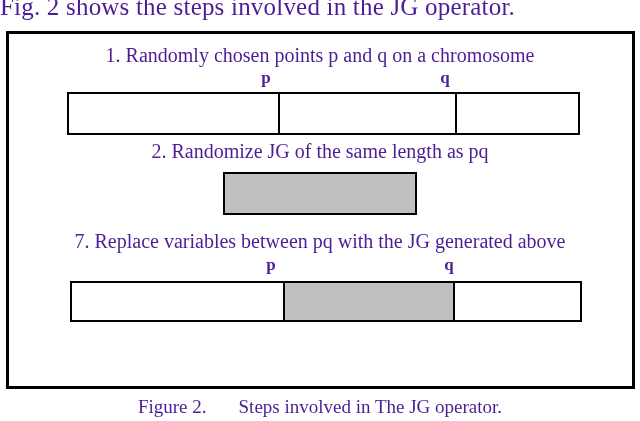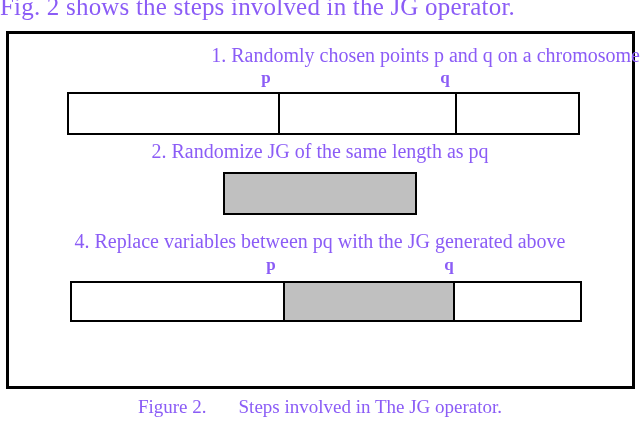--- a/index.html
+++ b/index.html
@@ -3,21 +3,21 @@
 <meta charset="utf-8">
 <style>
   html, body { margin: 0; padding: 0; background: #ffffff; }
   #page {
     position: relative;
     width: 640px;
     height: 421px;
     background: #ffffff;
     overflow: hidden;
     font-family: "Liberation Serif", "DejaVu Serif", serif;
-    color: #8b5cf6;
+    color: #4c1d95;
   }
   .abs { position: absolute; }
   #intro-text {
     left: 0;
     top: -7px;
     font-size: 25px;
     line-height: 1.15;
     white-space: nowrap;
     letter-spacing: 0.2px;
   }
@@ -31,21 +31,21 @@
     background: #ffffff;
   }
   .step-label {
     left: 0;
     right: 0;
     text-align: center;
     font-size: 20px;
     line-height: 1.1;
     white-space: nowrap;
   }
-  #step1-label { top: 44px; text-align: right; }
+  #step1-label { top: 44px; }
   #step2-label { top: 140px; font-family: Liberation Serif, serif; }
   #step3-label { top: 230px; }
   .pq-marker {
     font-size: 17px;
     font-weight: bold;
     line-height: 1.1;
     transform: translateX(-50%);
   }
   #p-marker-step1 { left: 266px; top: 69px; }
   #q-marker-step1 { left: 445px; top: 69px; }
@@ -115,21 +115,21 @@
 
   <div id="chromosome-bar-step1" class="abs chromosome-bar">
     <div id="p-divider-step1" class="bar-divider"></div>
     <div id="q-divider-step1" class="bar-divider"></div>
   </div>
 
   <div id="step2-label" class="abs step-label">2. Randomize JG of the same length as pq</div>
 
   <div id="jg-box" class="abs"></div>
 
-  <div id="step3-label" class="abs step-label">4. Replace variables between pq with the JG generated above</div>
+  <div id="step3-label" class="abs step-label">7. Replace variables between pq with the JG generated above</div>
 
   <div id="p-marker-step3" class="abs pq-marker">p</div>
 
   <div id="q-marker-step3" class="abs pq-marker">q</div>
 
   <div id="chromosome-bar-step3" class="abs chromosome-bar">
     <div id="jg-segment"></div>
   </div>
 
   <div id="figure-caption" class="abs">

